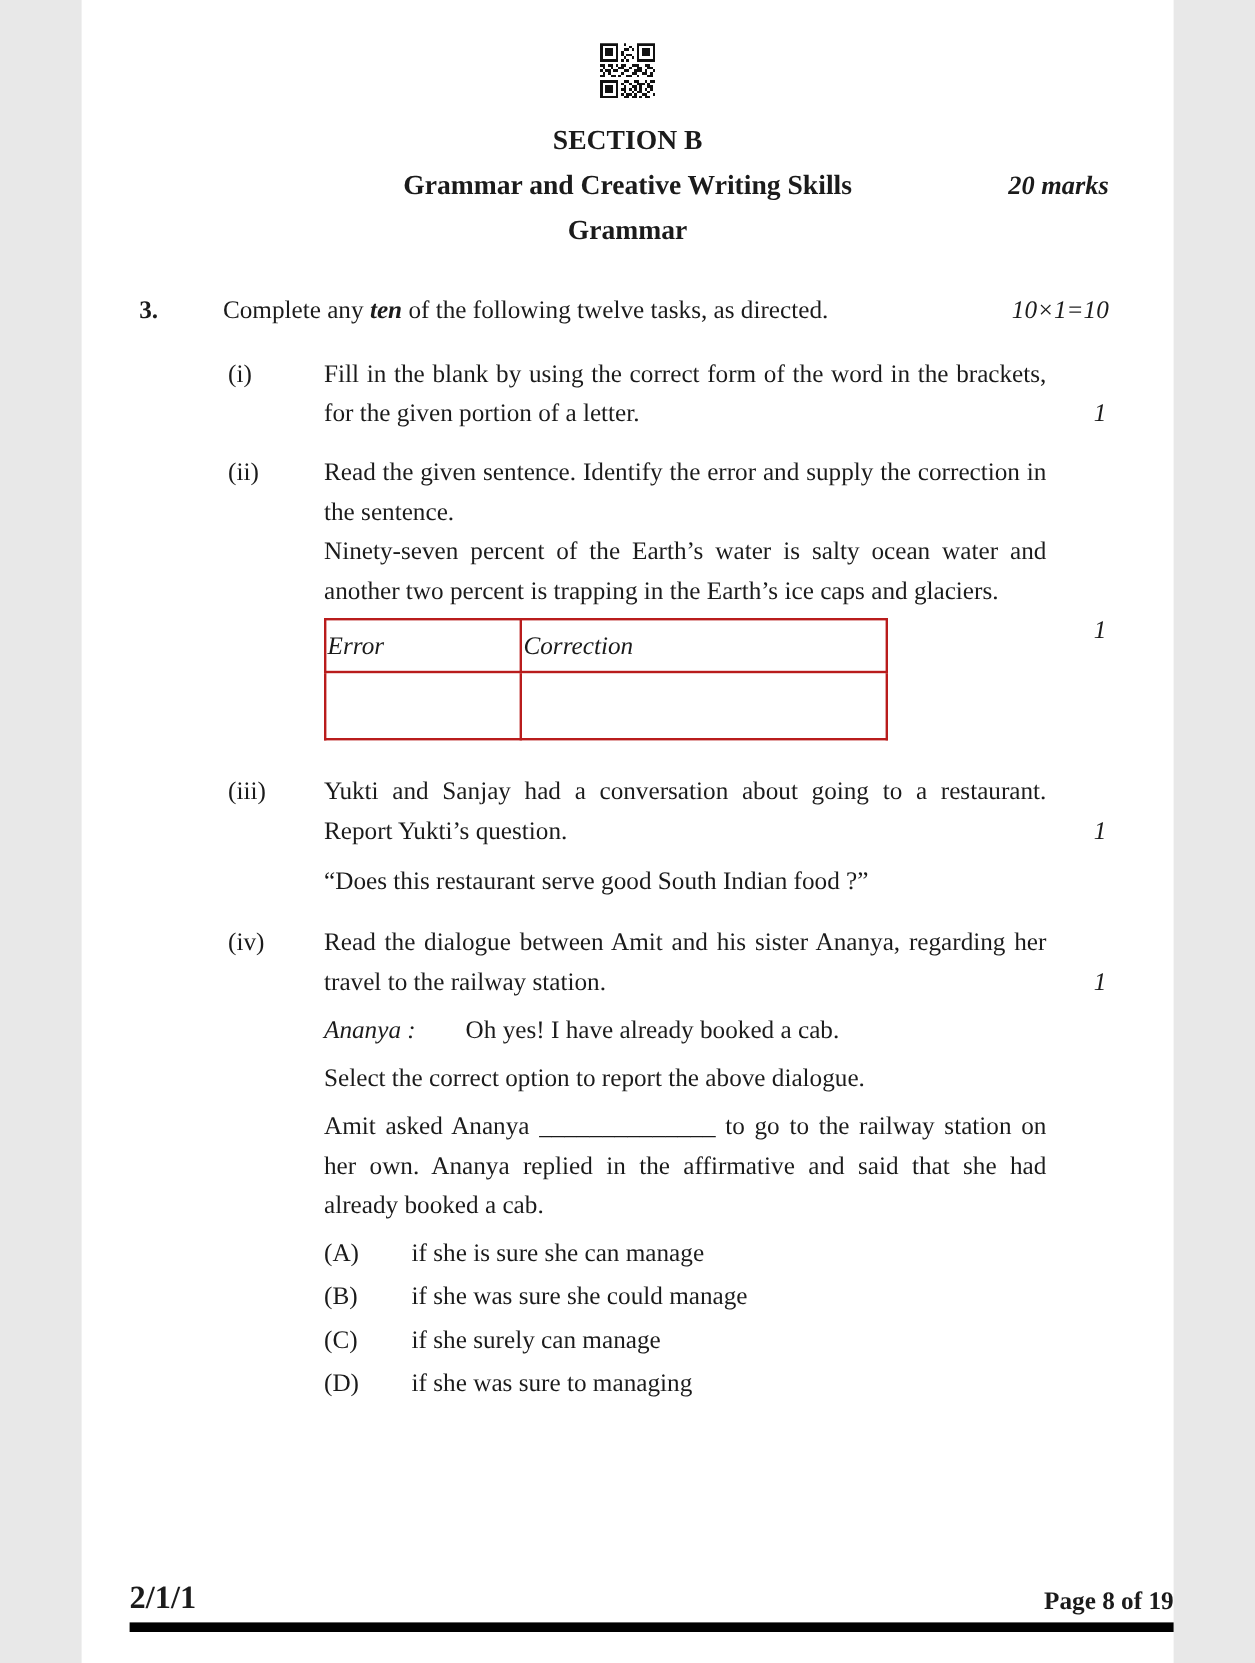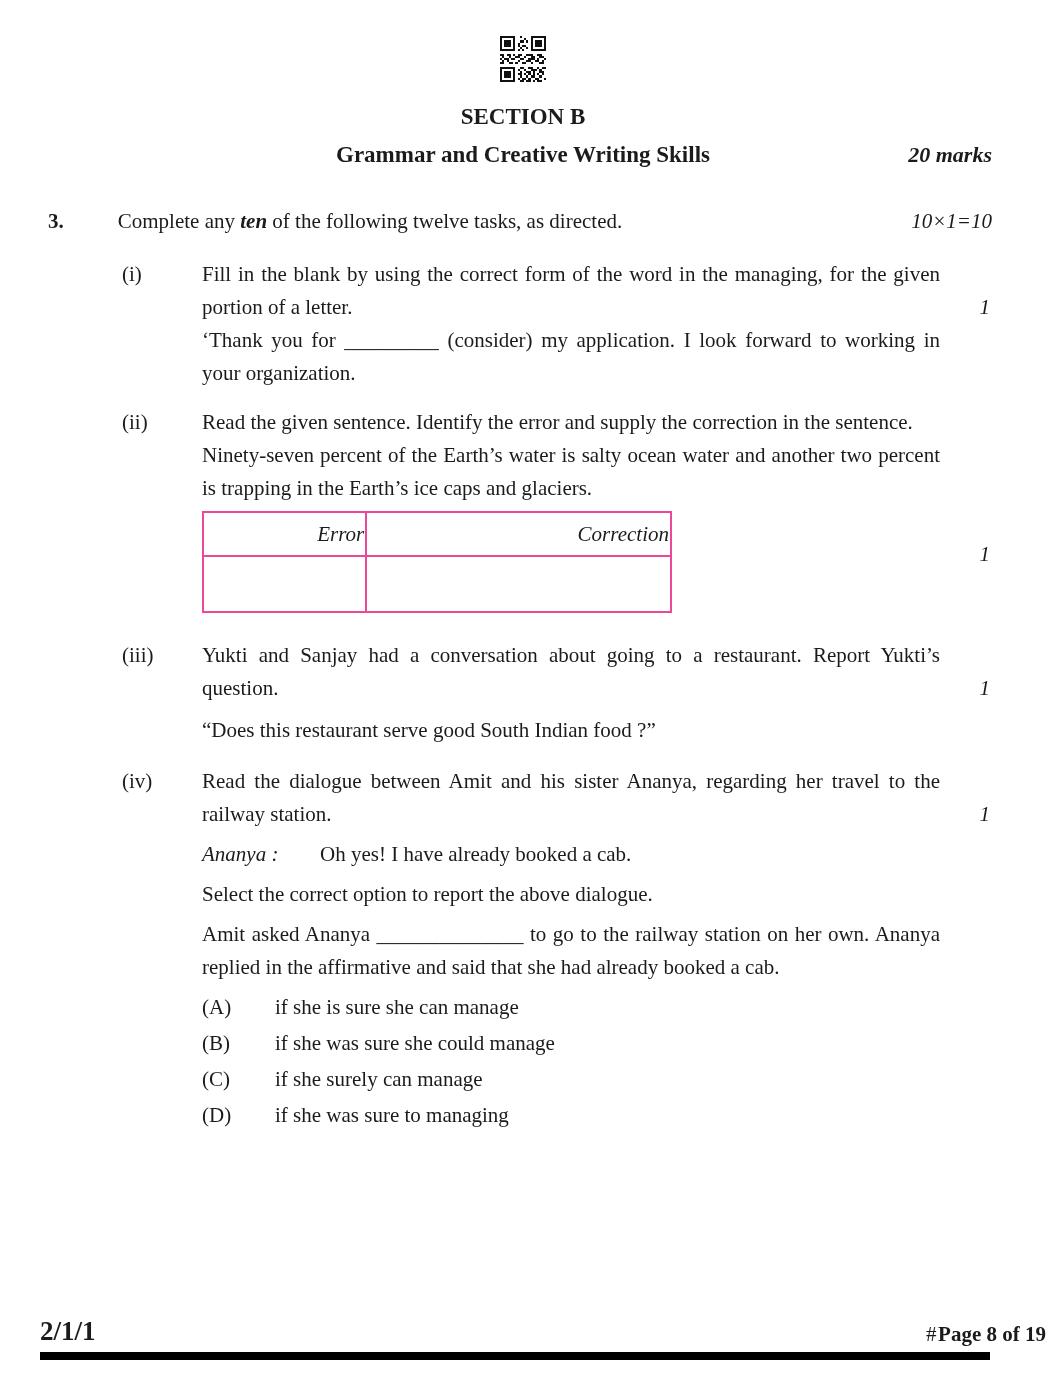--- a/index.html
+++ b/index.html
@@ -1,18 +1,18 @@
 <!DOCTYPE html>
 <html><head>
 <meta charset="utf-8">
 <style>
   html, body { margin: 0; padding: 0; background: #e8e8e8; }
   .page {
     position: relative;
-    width: 1046px;
+    width: 910px;
     height: 1386px;
     margin: 0 auto;
     background: #ffffff;
     color: #1b1b1b;
     font-family: "Liberation Serif", "DejaVu Serif", serif;
     font-size: 21px;
     overflow: hidden;
   }
   
   .qr-wrap { padding-top: 36px; text-align: center; }
@@ -80,22 +80,22 @@
   .item-iii { margin-top: 26px; }
   .item-iv  { margin-top: 18px; }
   .quote-line { margin-top: 9px; }
   
   .ec-table {
     border-collapse: collapse;
     margin-top: 6px;
     width: 470px;
   }
   .ec-table td {
-    border: 2px solid #ec4899;
-    text-align: right;
+    border: 2px solid #b91c1c;
+    text-align: left;
     font-style: italic;
   }
   .ec-table .ec-head td { height: 40px; font-size: 21px; }
   .ec-table .ec-empty td { height: 52px; }
   
   .dialogue-row { display: flex; margin-top: 7px; line-height: 33px; }
   .speaker { flex: none; width: 118px; font-style: italic; }
   .dialogue-text { flex: 1; text-align: justify; text-align-last: left; }
   
   .option-row { display: flex; line-height: 36px; }
@@ -216,31 +216,31 @@
           <rect x="17" y="20" width="2" height="1"></rect>
       </g>
     </svg>
   </div>
 
   <div class="header-line section-heading">SECTION B</div>
   <div class="header-line section-title-row">
     <span>Grammar and Creative Writing Skills</span>
     <span class="section-marks">20 marks</span>
   </div>
+  <div class="header-line section-subheading">Grammar</div>
 
   <div class="q3-row">
     <span class="q3-number">3.</span><span class="q3-text"><span>Complete any </span><span class="q3-emph">ten</span><span> of the following twelve tasks, as directed.</span></span>
     <span class="q3-marks">10×1=10</span>
   </div>
 
   <div class="item item-i">
     <span class="item-label">(i)</span>
     <span class="marks-badge" style="top:33px;">1</span>
-    <p class="para">Fill in the blank by using the correct form of the word in the managing, for the given portion of a letter.</p>
-    <p class="para">‘Thank you for _________ (consider) my application. I look forward to working in your organization.</p>
+    <p class="para">Fill in the blank by using the correct form of the word in the brackets, for the given portion of a letter.</p>
   </div>
 
   <div class="item item-ii">
     <span class="item-label">(ii)</span>
     <span class="marks-badge" style="top:132px;">1</span>
     <p class="para">Read the given sentence. Identify the error and supply the correction in the sentence.</p>
     <p class="para">Ninety-seven percent of the Earth’s water is salty ocean water and another two percent is trapping in the Earth’s ice caps and glaciers.</p>
     <table class="ec-table">
       <tbody>
         <tr class="ec-head">

